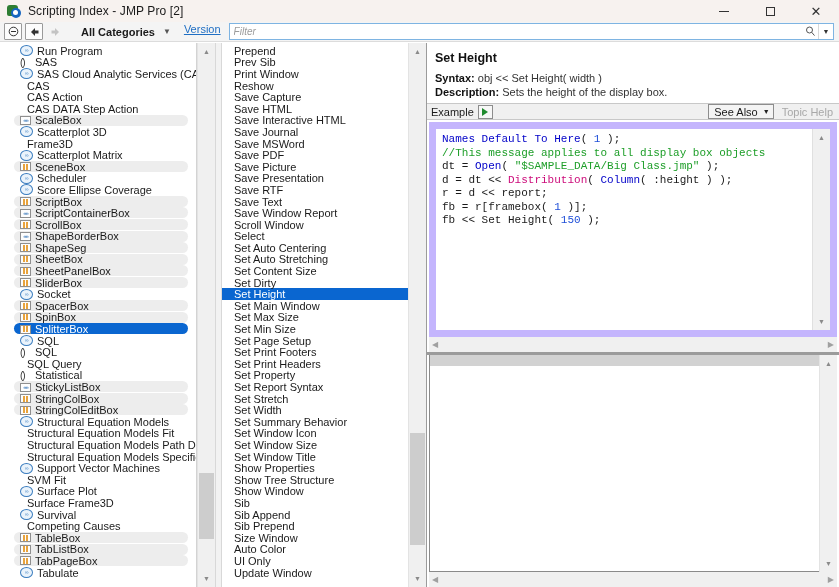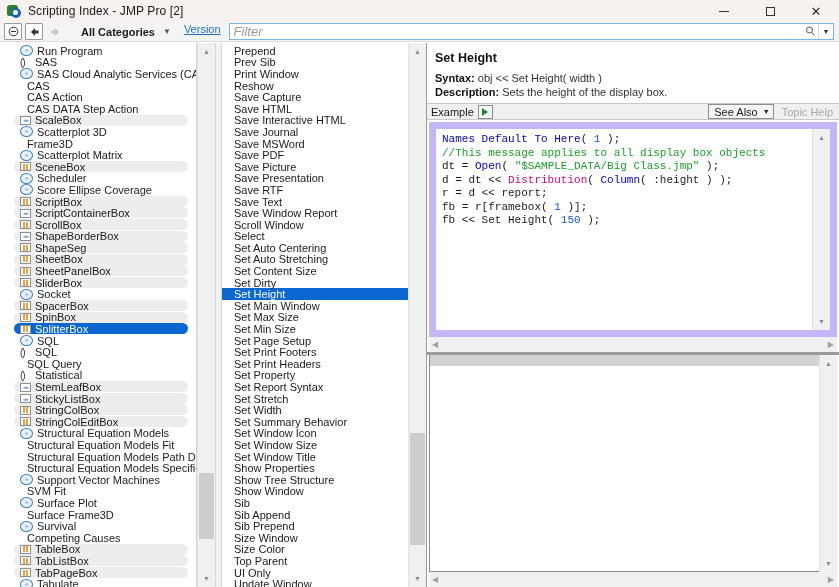--- a/index.html
+++ b/index.html
@@ -32,21 +32,21 @@
   .tbtn.flat{border:none;background:transparent;}
   .tbtn svg{display:block;}
   .sep{width:4px;}
   .combo{height:17px;min-width:72px;background:#f4f4f4;display:flex;align-items:center;
          padding:0 3px 0 5px;margin-left:5px;box-sizing:border-box;}
   .combo .lbl{font-size:11px;color:#1a1a1a;font-weight:bold;}
   .combo .cav{margin-left:8px;color:#555;font-size:8px;}
   .vlink{margin-left:10px;color:#1f6fc4;text-decoration:underline;font-size:11px;cursor:pointer;}
   .filterwrap{flex:1;height:17px;margin-left:8px;margin-right:2px;border:1px solid #7eb4e2;background:#fff;
               display:flex;align-items:center;box-sizing:border-box;}
-  .filterwrap input{flex:1;border:none;outline:none;font-size:13px;font-style:italic;color:#9b9b9b;
+  .filterwrap input{flex:1;border:none;outline:none;font-size:10px;font-style:italic;color:#9b9b9b;
                     font-family:"Liberation Sans",sans-serif;padding:0 4px;background:transparent;}
   .filterwrap input::placeholder{color:#9b9b9b;font-style:italic;}
   .fsearch{width:16px;display:flex;align-items:center;justify-content:center;color:#555;}
   .fdrop{width:14px;height:15px;display:flex;align-items:center;justify-content:center;color:#333;font-size:7px;
          border-left:1px solid #d8d8d8;}
 
   
   .main{position:absolute;left:0;top:43px;right:0;bottom:0;display:flex;}
   .pane-tree{width:196px;flex:none;position:relative;background:#fff;border-right:1px solid #d3d3d3;}
   .vsb{width:17px;flex:none;background:#f0f0f0;border-left:1px solid #e3e3e3;position:relative;}
@@ -357,27 +357,20 @@
           </div>
           <div class="trow">
             <span class="ico ico-paren">()</span>
             <span class="tlabel">Statistical</span>
           </div>
           <div class="trow">
             <span class="pill"></span>
             <span class="ico ico-box blue">
               <i>«»</i>
             </span>
-            <span class="tlabel">StemLeafBox</span>
-          </div>
-          <div class="trow">
-            <span class="pill"></span>
-            <span class="ico ico-box blue">
-              <i>«»</i>
-            </span>
             <span class="tlabel">StickyListBox</span>
           </div>
           <div class="trow">
             <span class="pill"></span>
             <span class="ico ico-box orange">
               <i></i>
               <i></i>
             </span>
             <span class="tlabel">StringColBox</span>
           </div>
@@ -596,24 +589,21 @@
           <div class="mrow">
             <span>Sib Append</span>
           </div>
           <div class="mrow">
             <span>Sib Prepend</span>
           </div>
           <div class="mrow">
             <span>Size Window</span>
           </div>
           <div class="mrow">
-            <span>Size Color</span>
-          </div>
-          <div class="mrow">
-            <span>Top Parent</span>
+            <span>Auto Color</span>
           </div>
           <div class="mrow">
             <span>UI Only</span>
           </div>
           <div class="mrow">
             <span>Update Window</span>
           </div>
         </div>
     </div>
     <div class="vsb">

